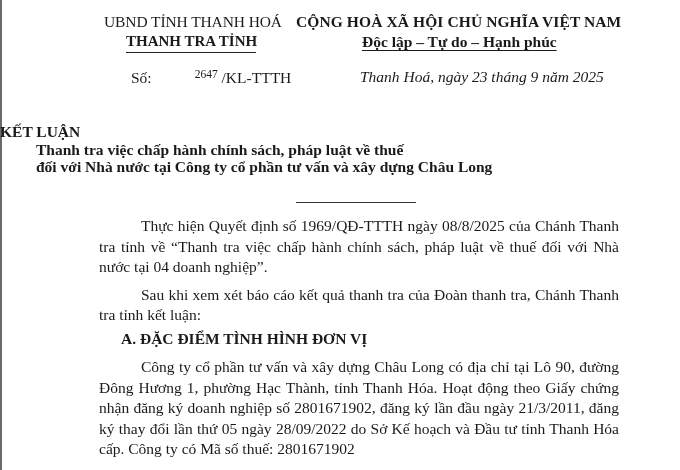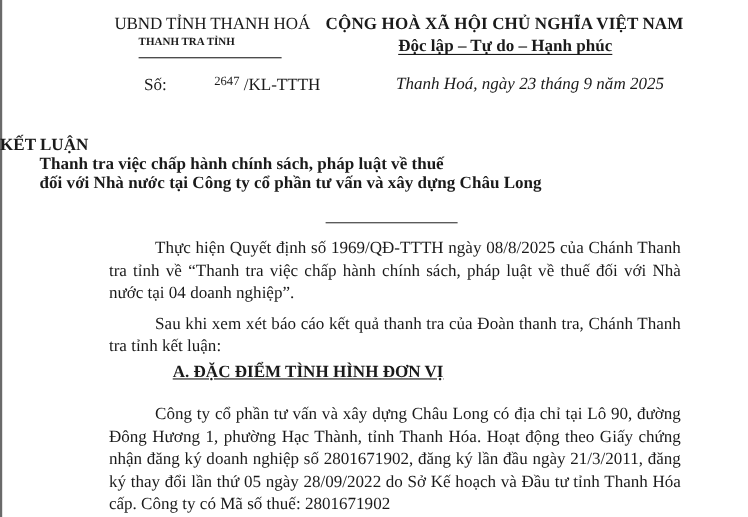--- a/index.html
+++ b/index.html
@@ -9,41 +9,41 @@
       font-family: "Liberation Serif", "DejaVu Serif", serif;
       color: #1a1a1a;
       position: relative;
     }
     .left-border {
       position: absolute; left: 0; top: 0; width: 2px; height: 470px;
       background: #6a6a6a;
     }
     .abs { position: absolute; white-space: nowrap; }
     .agency-top { left: 104px; top: 13px; font-size: 15.5px; letter-spacing: -0.1px; }
-    .agency-name { left: 126px; top: 33px; font-size: 10px; font-weight: bold; }
+    .agency-name { left: 126px; top: 33px; font-size: 15px; font-weight: bold; }
     .agency-rule { left: 126px; top: 52px; width: 130px; height: 1px; background: #222; }
     .docno { left: 131px; top: 68px; font-size: 15.5px; }
     .docno sup { font-size: 11.5px; vertical-align: 5px; margin-left: 43px; }
     .nation { left: 296px; top: 13px; font-size: 15.5px; font-weight: bold; letter-spacing: 0.1px; }
     .motto { left: 362px; top: 33px; font-size: 15.5px; font-weight: bold; text-decoration: underline; text-underline-offset: 3px; }
     .place-date { left: 360px; top: 68px; font-size: 15.5px; font-style: italic; }
     .title-block {
       position: absolute; left: 0; width: 680px; top: 123px;
       font-weight: bold; font-size: 15.5px; line-height: 17.5px;
     }
     .title-block div { white-space: nowrap; }
     .title-block .l2, .title-block .l3 { padding-left: 36px; }
     .mst-rule { position: absolute; left: 296px; top: 202px; width: 120px; height: 1px; background: #333; }
     .body-text {
       position: absolute; left: 99px; width: 520px; top: 216px;
       font-size: 15.5px; line-height: 20.5px; text-align: justify;
     }
     .para { margin: 0; text-indent: 42px; }
     .para + .para { margin-top: 7px; }
-    .section-heading { margin: 3px 0 1px 58px; font-weight: bold; font-size: 15.5px; text-decoration: underline; }
+    .section-heading { margin: 3px 0 1px 22px; font-weight: bold; font-size: 15.5px; }
   </style>
 </head>
 <body>
 
 <div class="left-border"></div>
 
 <div class="abs agency-top">UBND TỈNH THANH HOÁ</div>
 <div class="abs agency-name">THANH TRA TỈNH</div>
 <div class="abs agency-rule"></div>
 <div class="abs docno"><span>Số:</span><sup>2647</sup><span> /KL-TTTH</span></div>
@@ -56,14 +56,14 @@
   <div class="l1">KẾT LUẬN</div>
   <div class="l2">Thanh tra việc chấp hành chính sách, pháp luật về thuế</div>
   <div class="l3">đối với Nhà nước tại Công ty cổ phần tư vấn và xây dựng Châu Long</div>
 </div>
 <div class="mst-rule"></div>
 
 <div class="body-text">
   <p class="para">Thực hiện Quyết định số 1969/QĐ-TTTH ngày 08/8/2025 của Chánh Thanh tra tỉnh về “Thanh tra việc chấp hành chính sách, pháp luật về thuế đối với Nhà nước tại 04 doanh nghiệp”.</p>
   <p class="para">Sau khi xem xét báo cáo kết quả thanh tra của Đoàn thanh tra, Chánh Thanh tra tỉnh kết luận:</p>
   <div class="section-heading">A. ĐẶC ĐIỂM TÌNH HÌNH ĐƠN VỊ</div>
-  <p class="para" style="margin-top:18px">Công ty cổ phần tư vấn và xây dựng Châu Long có địa chỉ tại Lô 90, đường Đông Hương 1, phường Hạc Thành, tỉnh Thanh Hóa. Hoạt động theo Giấy chứng nhận đăng ký doanh nghiệp số 2801671902, đăng ký lần đầu ngày 21/3/2011, đăng ký thay đổi lần thứ 05 ngày 28/09/2022 do Sở Kế hoạch và Đầu tư tỉnh Thanh Hóa cấp. Công ty có Mã số thuế: 2801671902</p>
+  <p class="para" style="margin-top:8px">Công ty cổ phần tư vấn và xây dựng Châu Long có địa chỉ tại Lô 90, đường Đông Hương 1, phường Hạc Thành, tỉnh Thanh Hóa. Hoạt động theo Giấy chứng nhận đăng ký doanh nghiệp số 2801671902, đăng ký lần đầu ngày 21/3/2011, đăng ký thay đổi lần thứ 05 ngày 28/09/2022 do Sở Kế hoạch và Đầu tư tỉnh Thanh Hóa cấp. Công ty có Mã số thuế: 2801671902</p>
 </div>
 
 </body></html>

